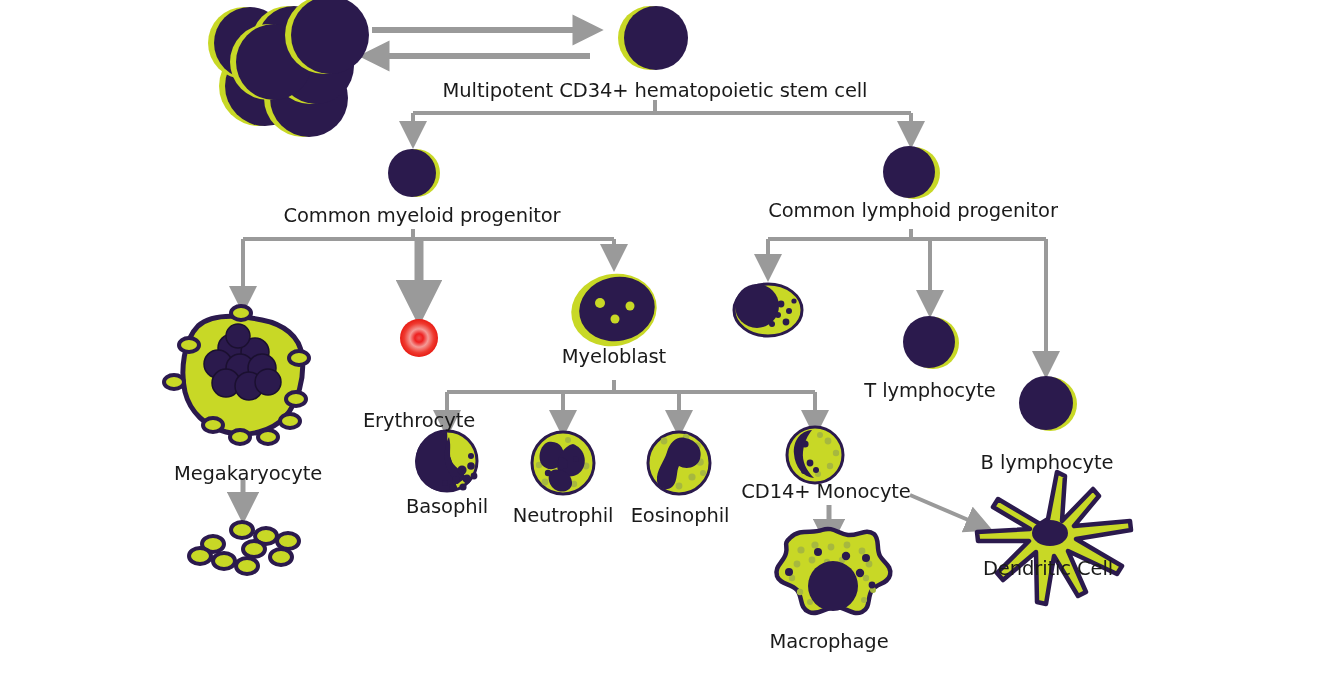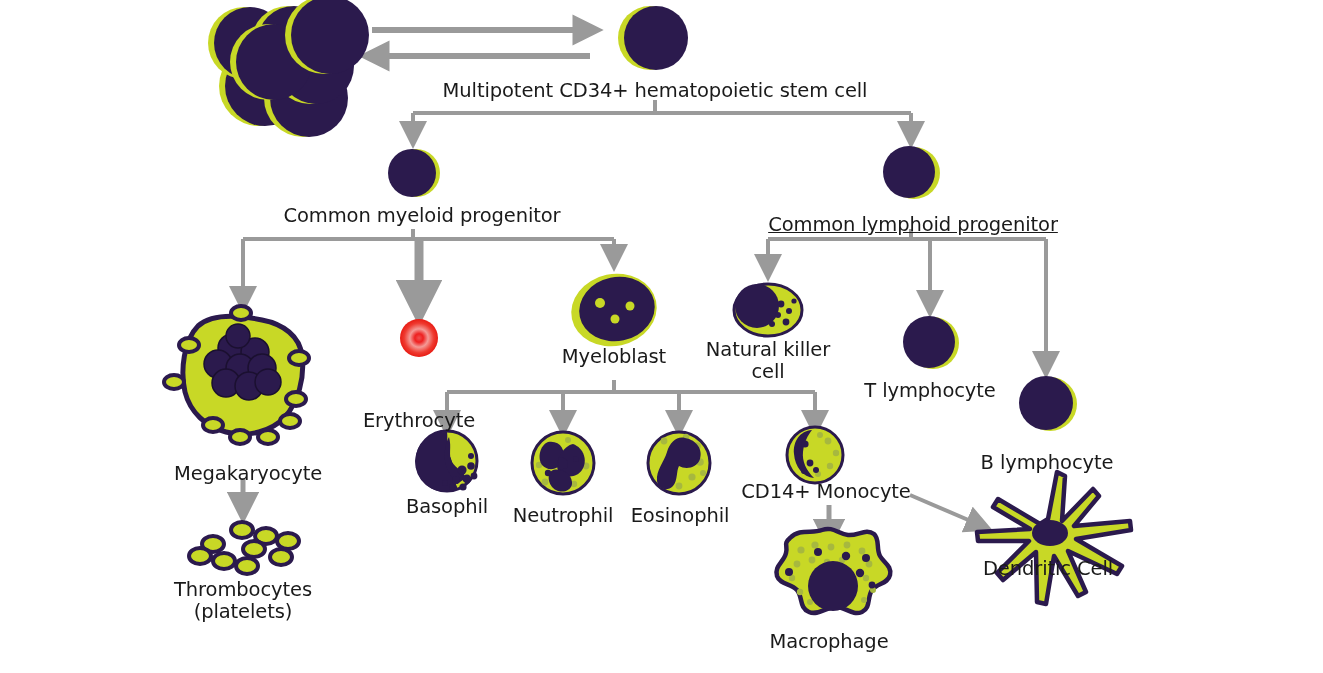--- a/index.html
+++ b/index.html
@@ -357,37 +357,29 @@
                L 993 507 L 998 499 L 1040 524 Z" fill="#c8d826" stroke="#2b1a4d" stroke-width="4.5" stroke-linejoin="round"></path>
       <ellipse cx="1050" cy="533" rx="18" ry="13" fill="#2b1a4d"></ellipse>
     </g>
 
   </svg>
 
   <div class="cell-label label-center" style="left:655px; top:80px;">Multipotent CD34+ hematopoietic stem cell</div>
 
   <div class="cell-label label-center" style="left:422px; top:205px;">Common myeloid progenitor</div>
 
-  <div class="cell-label label-center" style="left:913px; top:214px;text-decoration:underline;">Common lymphoid progenitor</div>
+  <div class="cell-label label-center" style="left:913px; top:200px;">Common lymphoid progenitor</div>
 
   <div class="cell-label label-center" style="left:248px; top:453px;margin-top:10px;">Megakaryocyte</div>
 
-  <div class="cell-label label-center two-line" style="left:243px; top:579px; width:220px;">
-    <div>Thrombocytes</div>
-    <div>(platelets)</div>
-  </div>
 
   <div class="cell-label label-center" style="left:419px; top:362px;margin-top:48px;">Erythrocyte</div>
 
   <div class="cell-label label-center" style="left:614px; top:346px;">Myeloblast</div>
 
-  <div class="cell-label label-center two-line" style="left:768px; top:339px; width:190px;">
-    <div>Natural killer</div>
-    <div>cell</div>
-  </div>
 
   <div class="cell-label label-center" style="left:930px; top:380px;">T lymphocyte</div>
 
   <div class="cell-label label-center" style="left:1047px; top:452px;">B lymphocyte</div>
 
   <div class="cell-label label-center" style="left:447px; top:496px;">Basophil</div>
 
   <div class="cell-label label-center" style="left:563px; top:505px;">Neutrophil</div>
 
   <div class="cell-label label-center" style="left:680px; top:505px;">Eosinophil</div>

